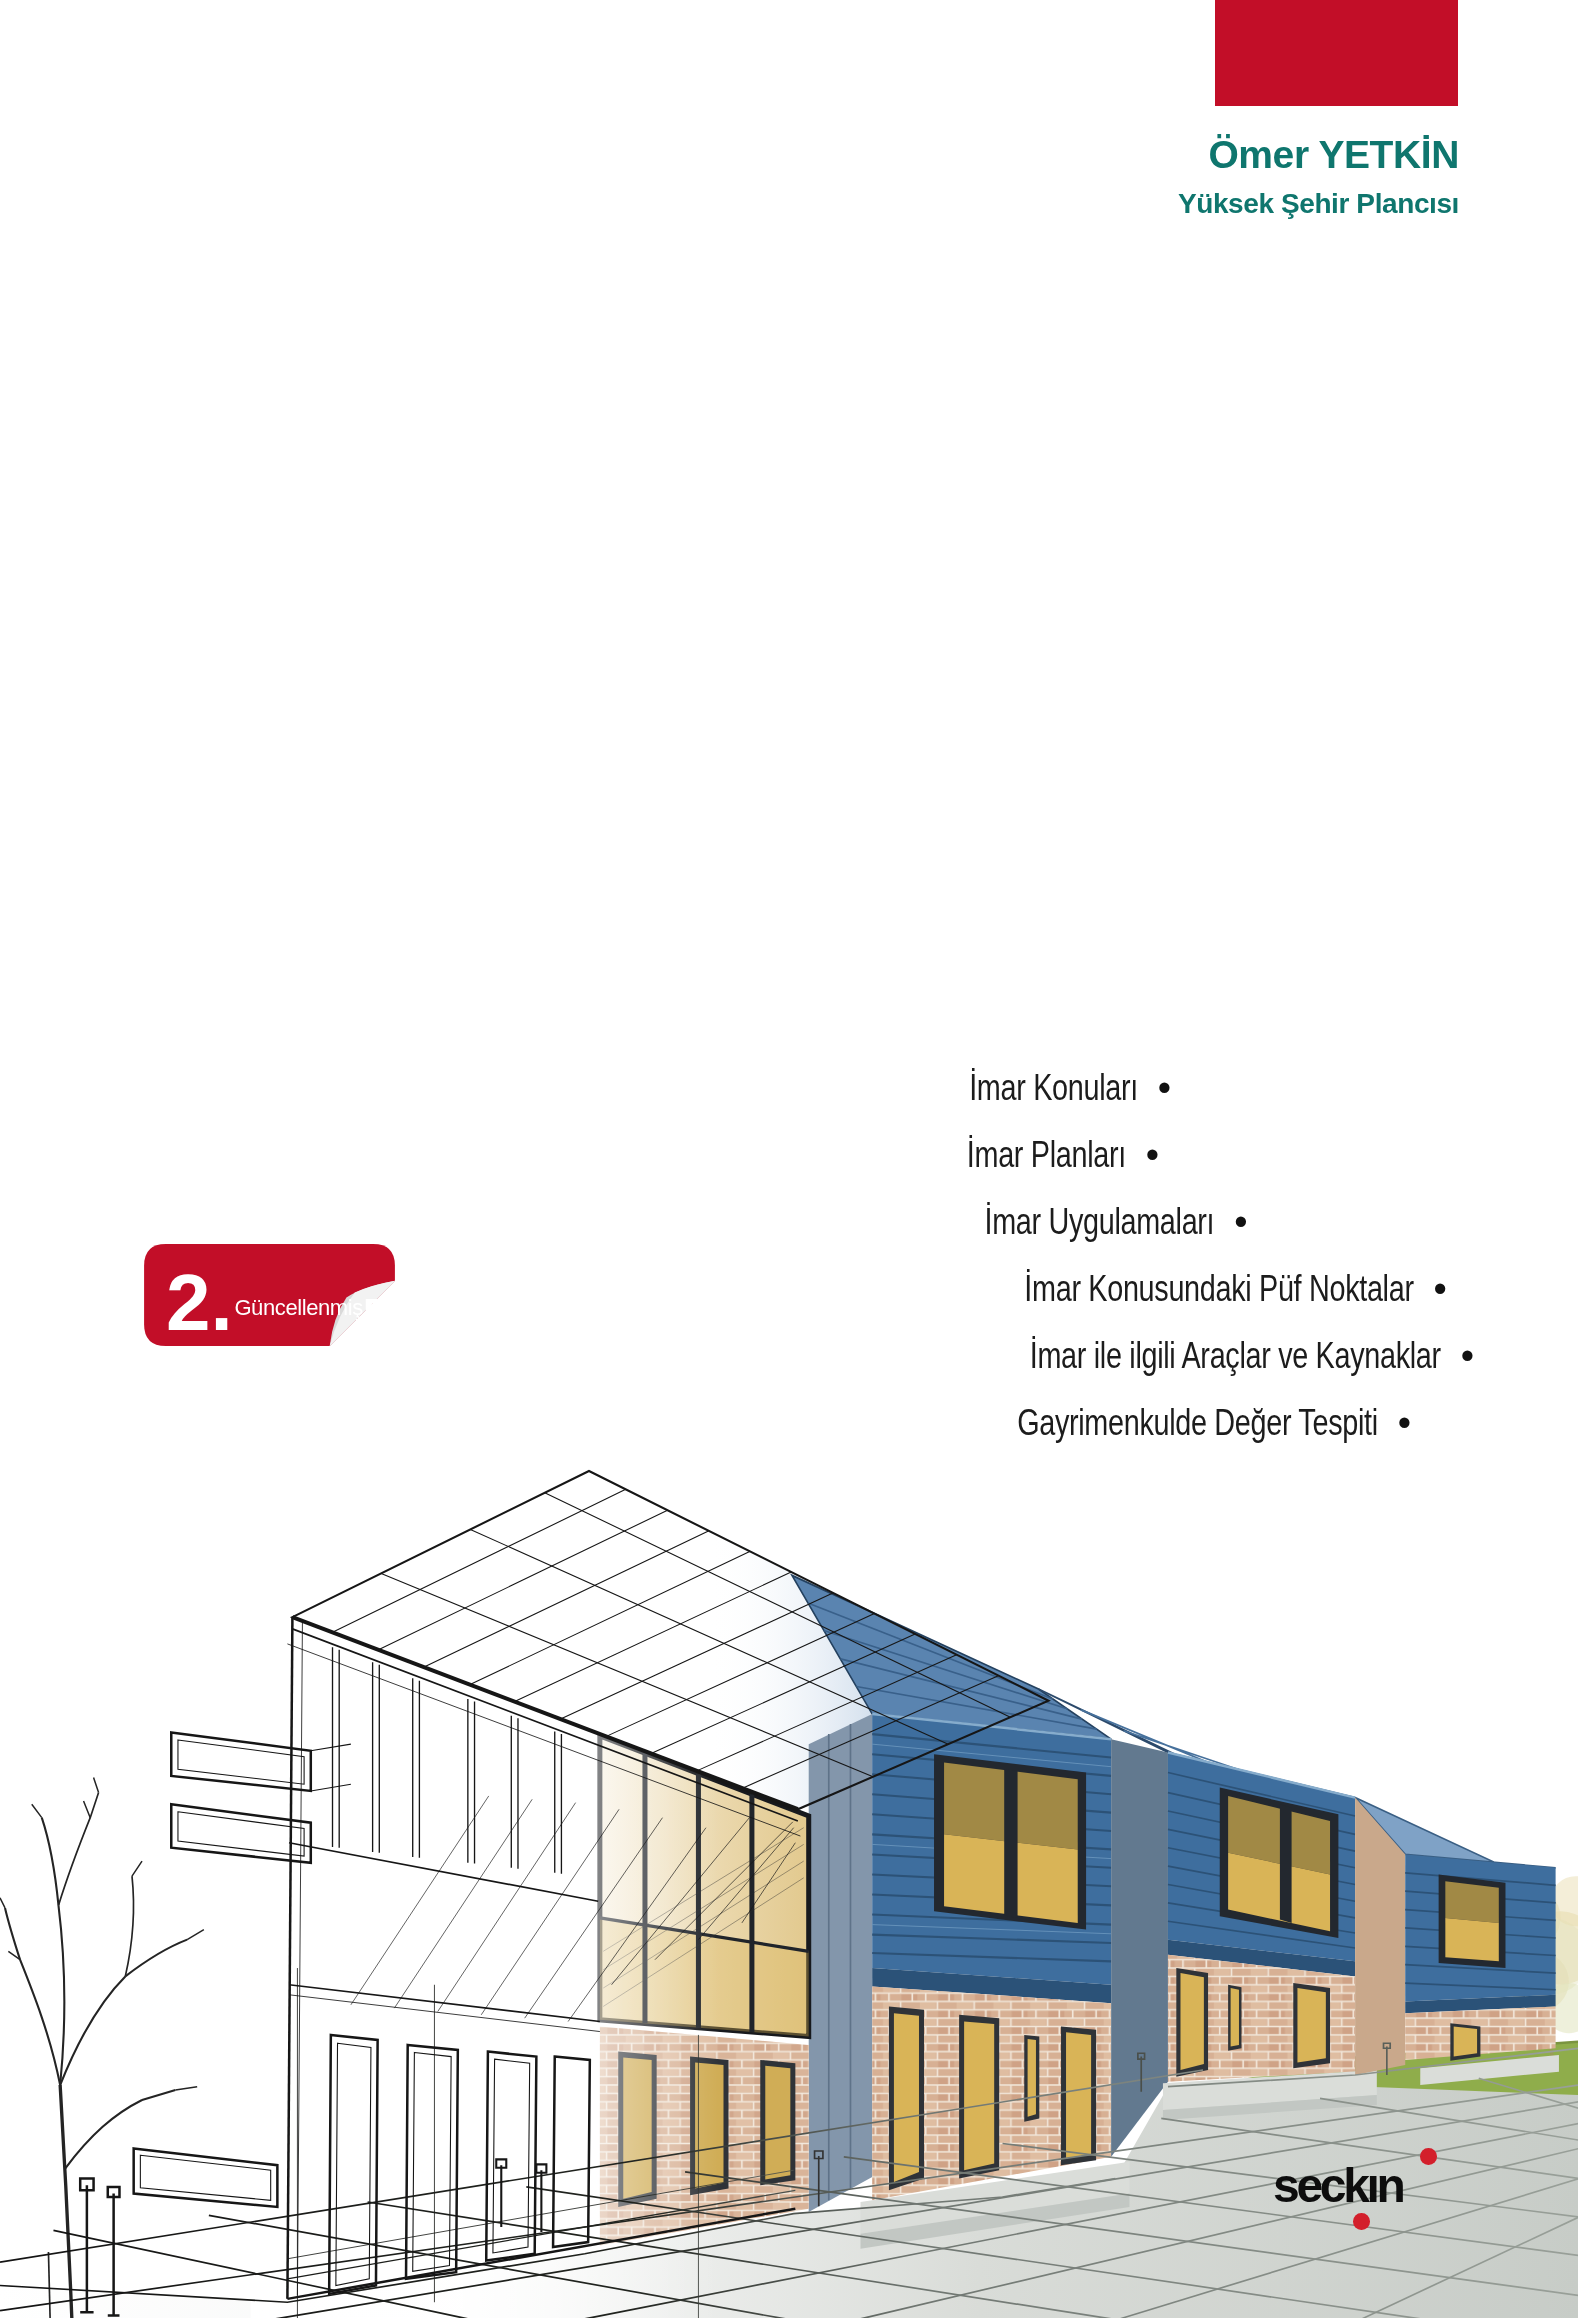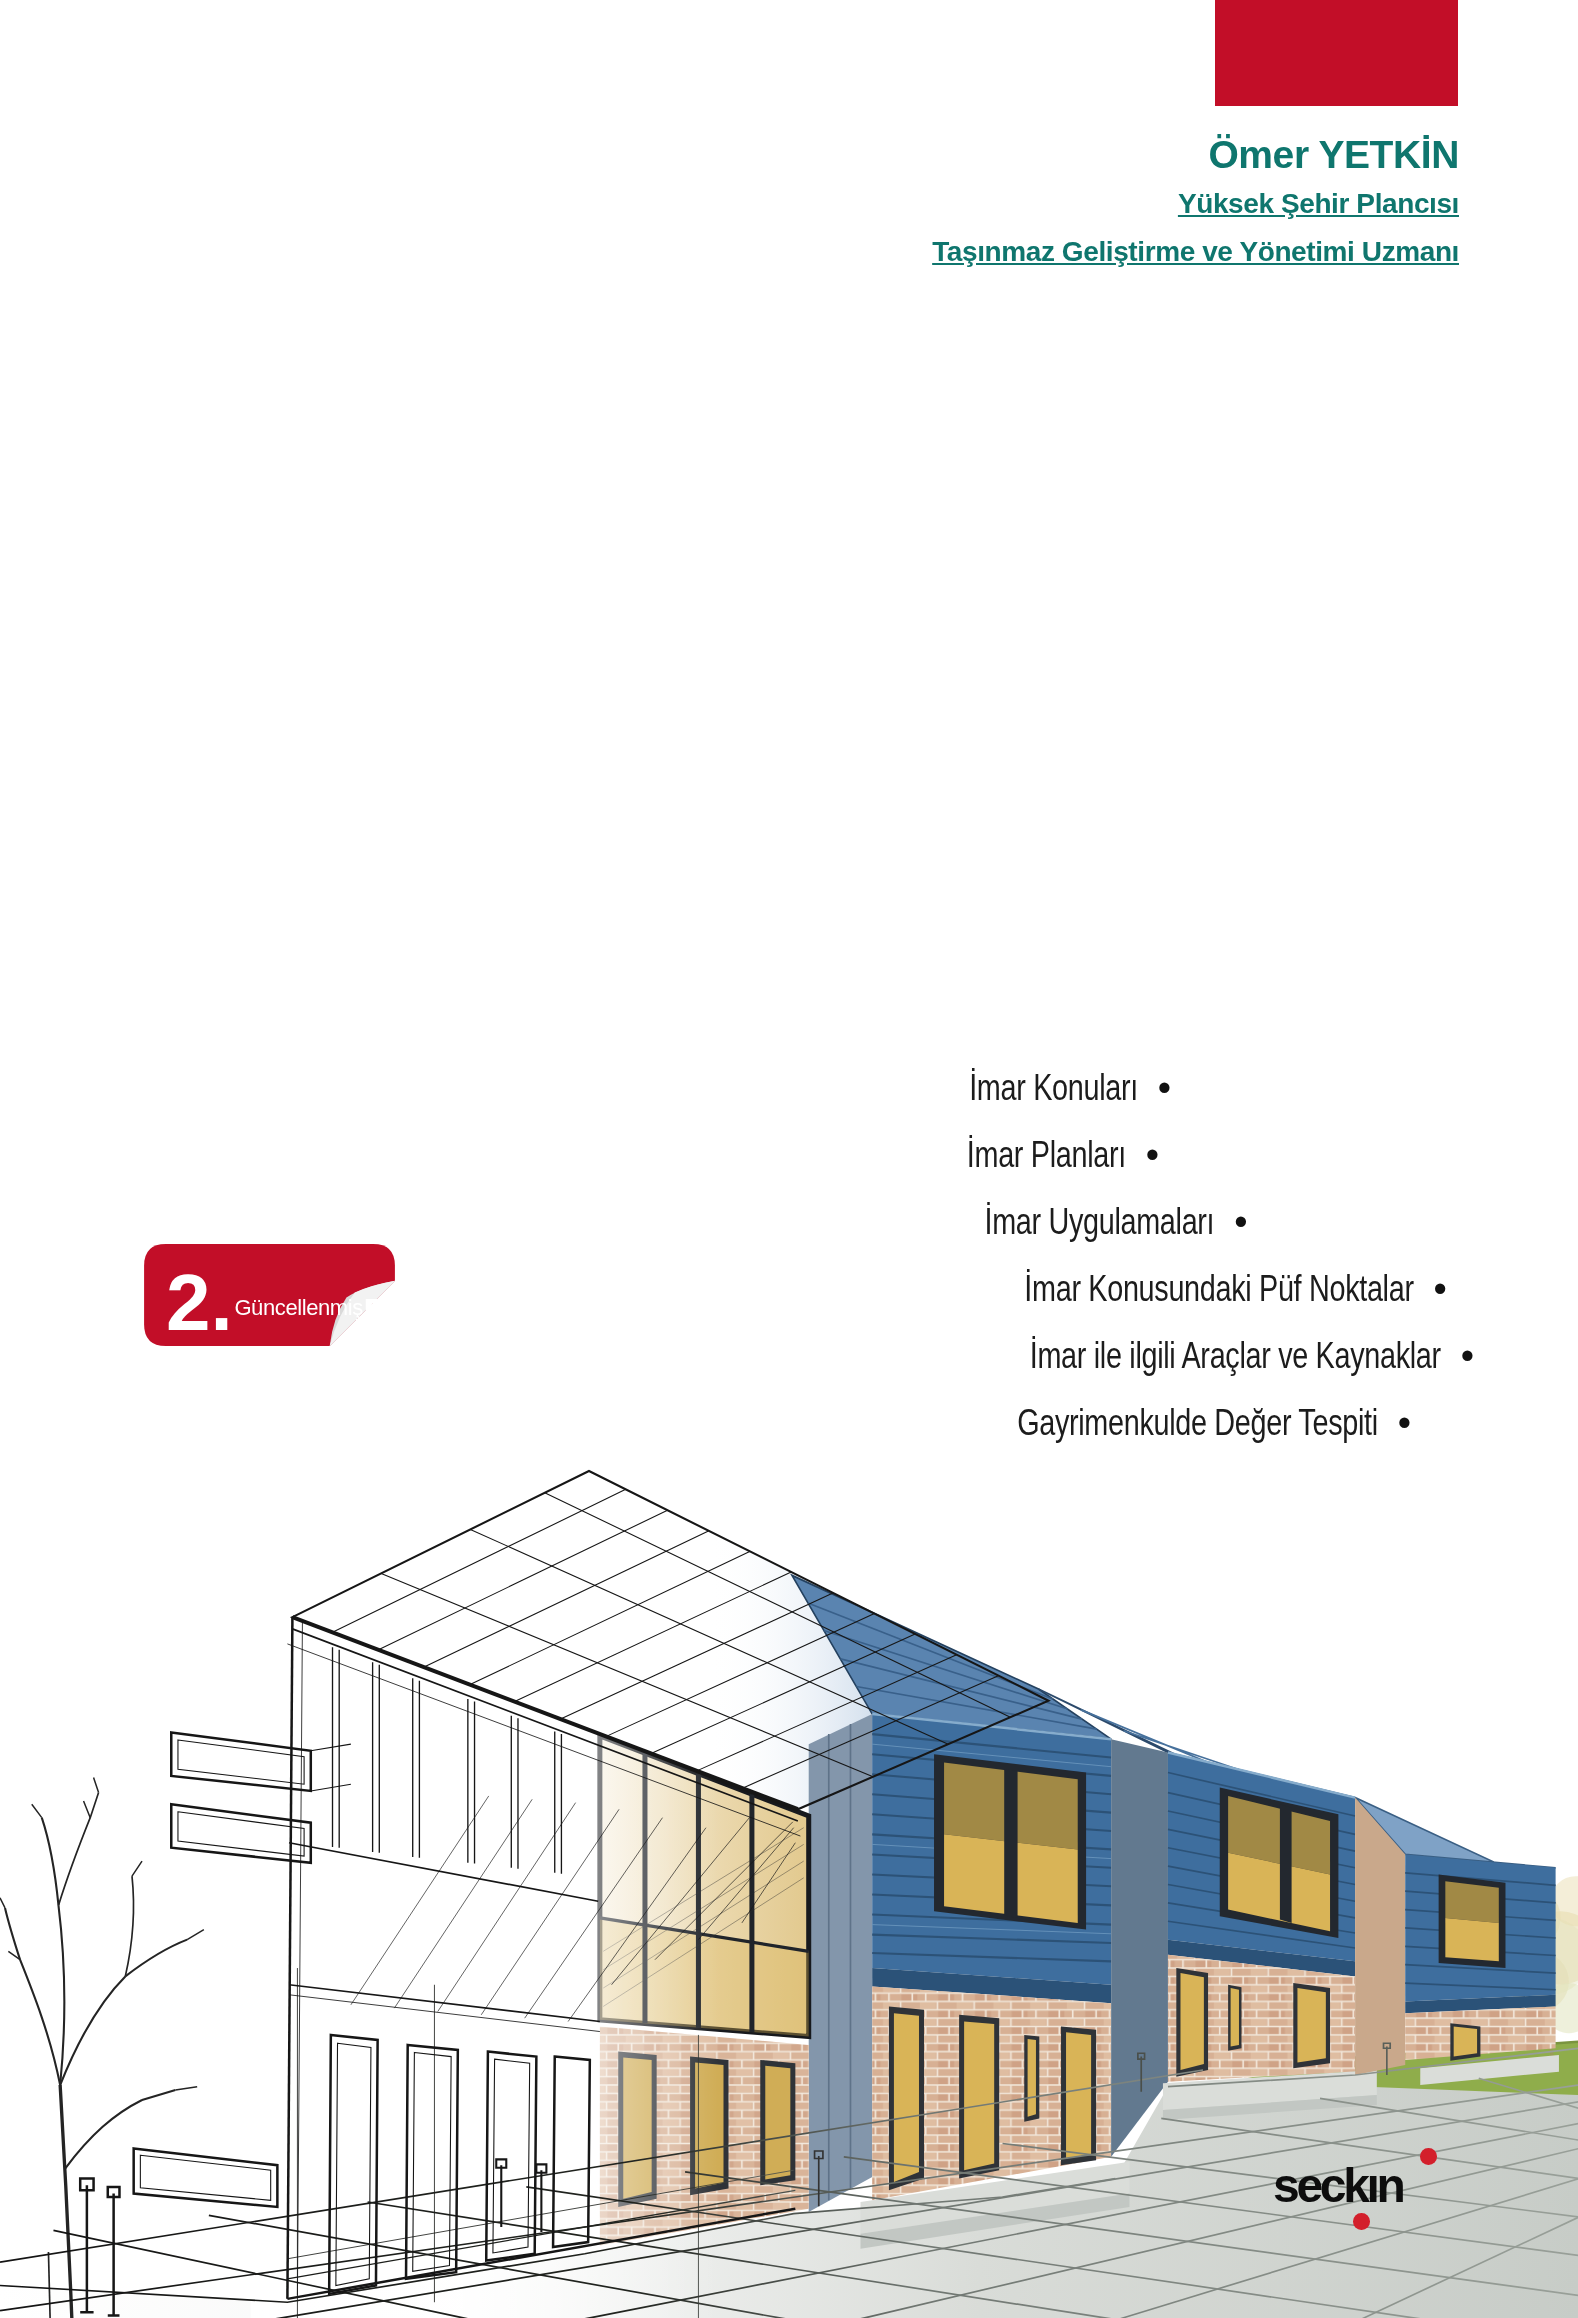--- a/index.html
+++ b/index.html
@@ -8,21 +8,21 @@
     width:1579px;height:2319px;
     background:#ffffff;
     overflow:hidden;
     font-family:"Liberation Sans", sans-serif;
   }
   
   .red-tab{position:absolute;left:1215px;top:0;width:243px;height:106px;background:#C20E28;}
   
   .author-block{position:absolute;top:130px;right:120px;text-align:right;color:#0f766e;}
   .author-name{font-size:39px;line-height:50px;font-weight:700;letter-spacing:-0.4px;}
-  .author-cred{font-size:28px;line-height:48px;font-weight:700;letter-spacing:-0.4px;text-decoration:underline;}
+  .author-cred{font-size:28px;line-height:48px;font-weight:700;letter-spacing:-0.4px;}
   
   .title-block{position:absolute;top:509px;right:120px;text-align:right;white-space:nowrap;}
   .title-line1{
     font-size:160px;line-height:167px;font-weight:400;color:#101010;
     letter-spacing:-2.5px;transform:scaleX(.71);transform-origin:100% 50%;
   }
   .title-line2{
     font-size:192px;line-height:204px;font-weight:700;color:#C41232;
     letter-spacing:-3.3px;transform:scaleX(.78);transform-origin:100% 50%;margin-top:5px;
   }
@@ -294,21 +294,20 @@
       <path d="M24,610 L10,600 M50,440 L38,424 M108,440 L100,420 M224,586 L244,574 M158,510 L170,492 M210,766 L236,762 M118,410 L112,392 M6,548 L0,536" stroke-width="1.8"></path>
       <path d="M60,1040 L58,960" stroke-width="2"></path>
     </g>
   </svg>
 
   <div class="red-tab"></div>
 
   <div class="author-block">
     <div class="author-name">Ömer YETKİN</div>
     <div class="author-cred">Yüksek Şehir Plancısı</div>
-    <div class="author-cred">Taşınmaz Geliştirme ve Yönetimi Uzmanı</div>
   </div>
 
 
   <div class="topics">
     <div class="topic-row">
       <span class="topic-text">İmar Konuları</span>
       <span class="topic-bullet">•</span>
     </div>
     <div class="topic-row">
       <span class="topic-text">İmar Planları</span>

